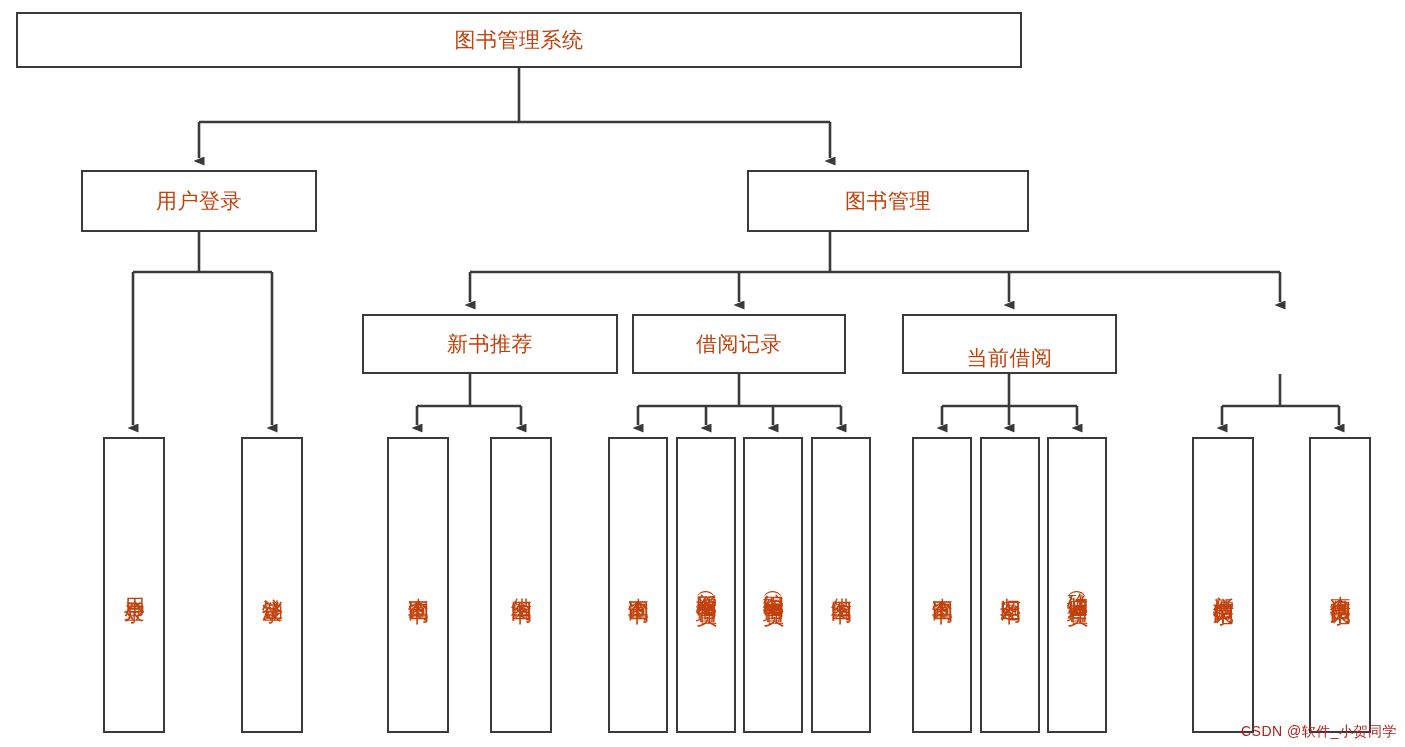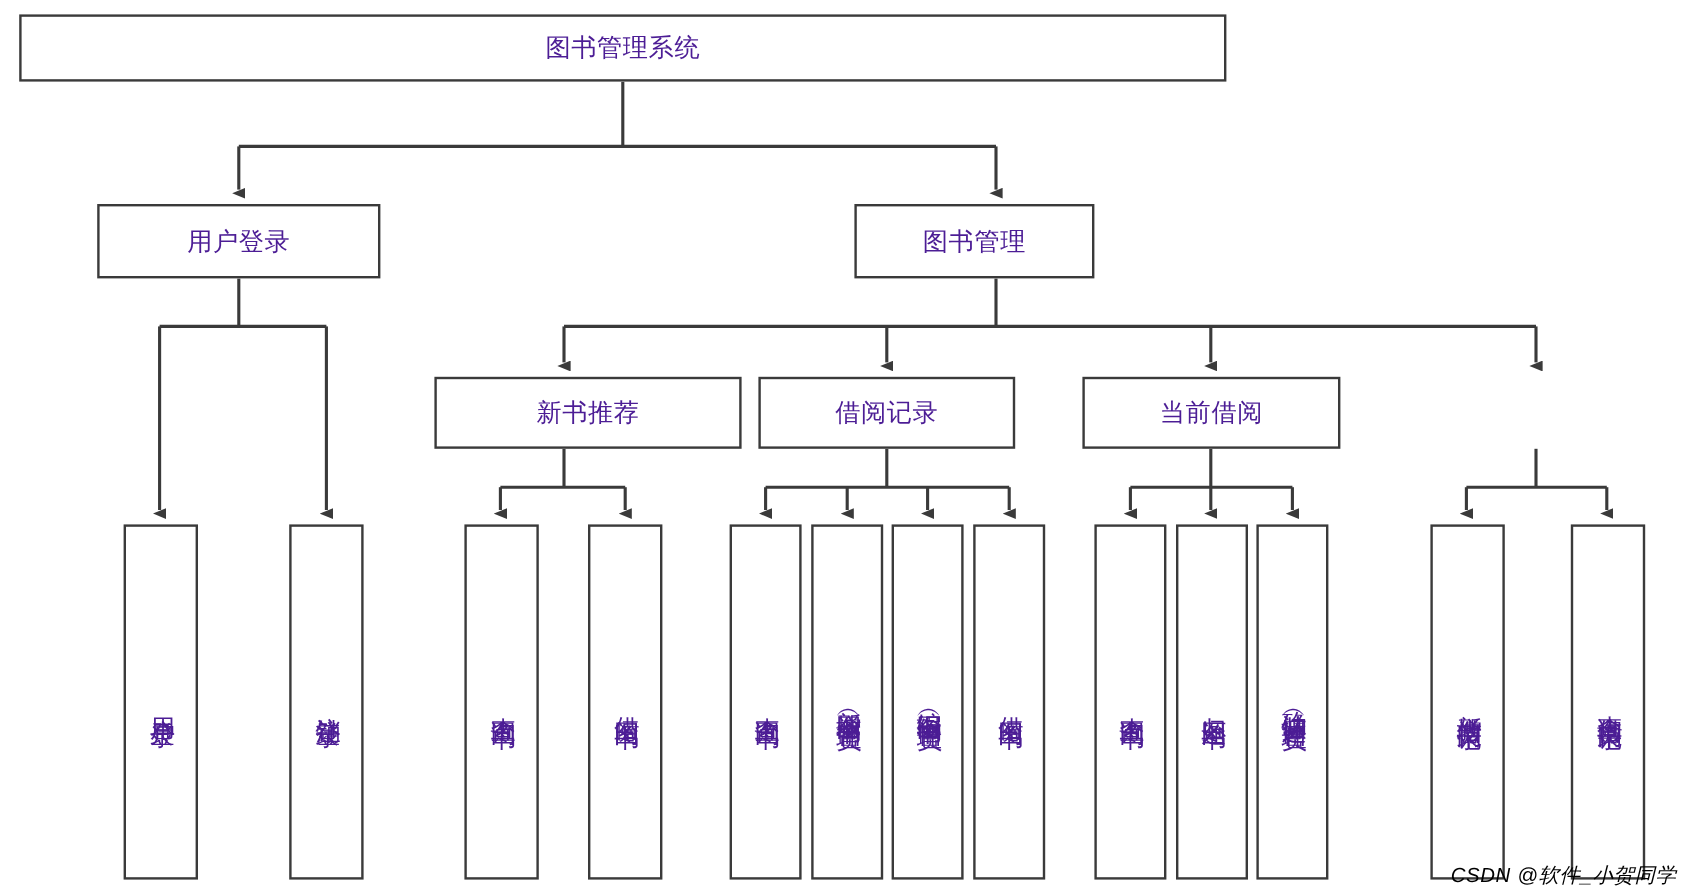--- a/index.html
+++ b/index.html
@@ -22,46 +22,45 @@
     width: 1405px;
     height: 747px;
   }
   .node {
     position: absolute;
     border: 2px solid #3a3a3a;
     background: #ffffff;
     display: flex;
     align-items: center;
     justify-content: center;
-    color: #4c1d95;
+    color: #c2410c;
   }
   .node-h {
     font-size: 21px;
     letter-spacing: 0.5px;
     white-space: nowrap;
   }
   .node-v {
     writing-mode: vertical-rl;
     text-orientation: upright;
     font-size: 21px;
     line-height: 1.28;
     letter-spacing: 2px;
     white-space: nowrap;
     align-items: center;
     justify-content: center;
   }
   #watermark {
     position: absolute;
     right: 8px;
     bottom: 6px;
-    font-size: 17px;
-    color: #000000;
+    font-size: 14px;
+    color: #b91c1c;
     white-space: nowrap;
     letter-spacing: 0.5px;
-    font-style: italic;
   }
 </style>
 </head>
 <body>
 
 <div id="diagram-root">
 
   <svg id="edge-layer" viewBox="0 0 1405 747" xmlns="http://www.w3.org/2000/svg">
     <defs>
       <marker id="arrow" markerWidth="9" markerHeight="11" refX="1.5" refY="5.5" orient="auto" markerUnits="userSpaceOnUse">
@@ -114,31 +113,31 @@
     </g>
   </svg>
 
   <div class="node node-h" style="left:16px; top:12px; width:1006px; height:56px;">
     <span>图书管理系统</span>
   </div>
 
   <div class="node node-h" style="left:81px; top:170px; width:236px; height:62px;">
     <span>用户登录</span>
   </div>
-  <div class="node node-h" style="left:712px; top:170px; width:200px; height:62px;">
+  <div class="node node-h" style="left:747px; top:170px; width:282px; height:62px;">
     <span>图书管理</span>
   </div>
 
   <div class="node node-h" style="left:362px; top:314px; width:256px; height:60px;">
     <span>新书推荐</span>
   </div>
   <div class="node node-h" style="left:632px; top:314px; width:214px; height:60px;">
     <span>借阅记录</span>
   </div>
-  <div class="node node-h" style="left:902px; top:314px; width:215px; height:60px;">
+  <div class="node node-h" style="left:902px; top:314px; width:215px; height:60px;align-items:flex-end;">
     <span>当前借阅</span>
   </div>
 
   <div class="node node-v" style="left:103px; top:437px; width:62px; height:296px;">
     <span>用户登录</span>
   </div>
   <div class="node node-v" style="left:241px; top:437px; width:62px; height:296px;">
     <span>注销登录</span>
   </div>
 

